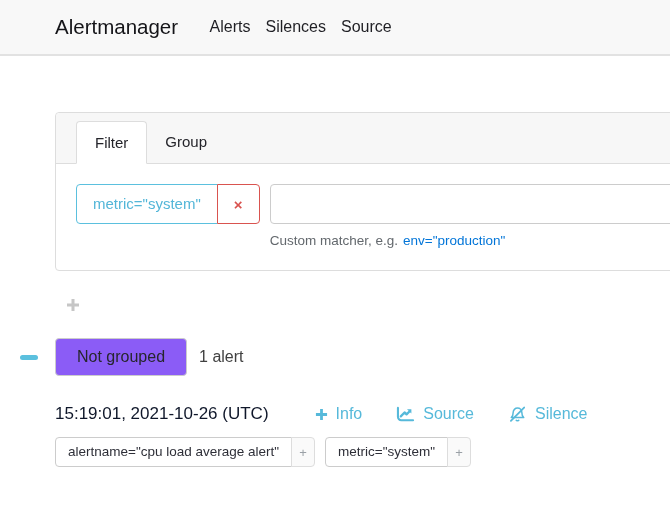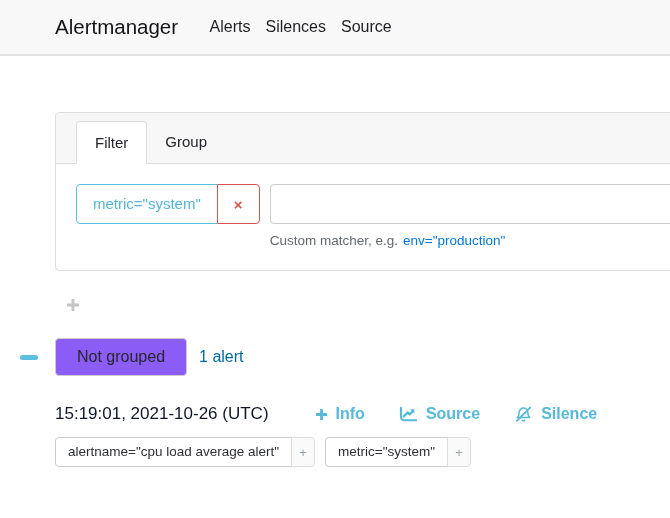--- a/index.html
+++ b/index.html
@@ -63,25 +63,25 @@
   }
   .expand-row .icon { display:flex; }
   .expand-label { font-size:15.5px; margin-left:16px; letter-spacing:.2px; }
   
   .group-row { margin-top:26px; padding-left:20px; display:flex; align-items:center; }
   .minus-pill { width:18px; height:5px; border-radius:2.5px; background:#5bc0de; cursor:pointer; }
   .group-btn {
     margin-left:17px; border:1px solid #ccc; border-radius:4px; background:#8b5cf6;
     font-size:16px; color:#26262c; padding:8px 21px; cursor:pointer; line-height:20px;
   }
-  .alert-count { font-size:16px; color:#0369a1; margin-left:12px; }
+  .alert-count { font-size:16px; color:#404040; margin-left:12px; }
   
   .alert-meta { margin:28px 0 0 55px; display:flex; align-items:center; }
   .timestamp { font-size:17px; color:#0f172a; }
-  .actions { display:flex; align-items:center; margin-left:12px;font-weight:bold; }
+  .actions { display:flex; align-items:center; margin-left:12px; }
   .action {
     display:flex; align-items:center; color:#56b9da; cursor:pointer;
     font-size:16px; margin-left:34px;
   }
   .action .icon { display:flex; margin-right:8px; }
   
   .labels-row { margin:13px 0 0 55px; display:flex; align-items:center; }
   .label-chip { display:inline-flex; margin-right:10px; }
   .label-text {
     border:1px solid #ccc; background:#fff; color:#2e2f38;

